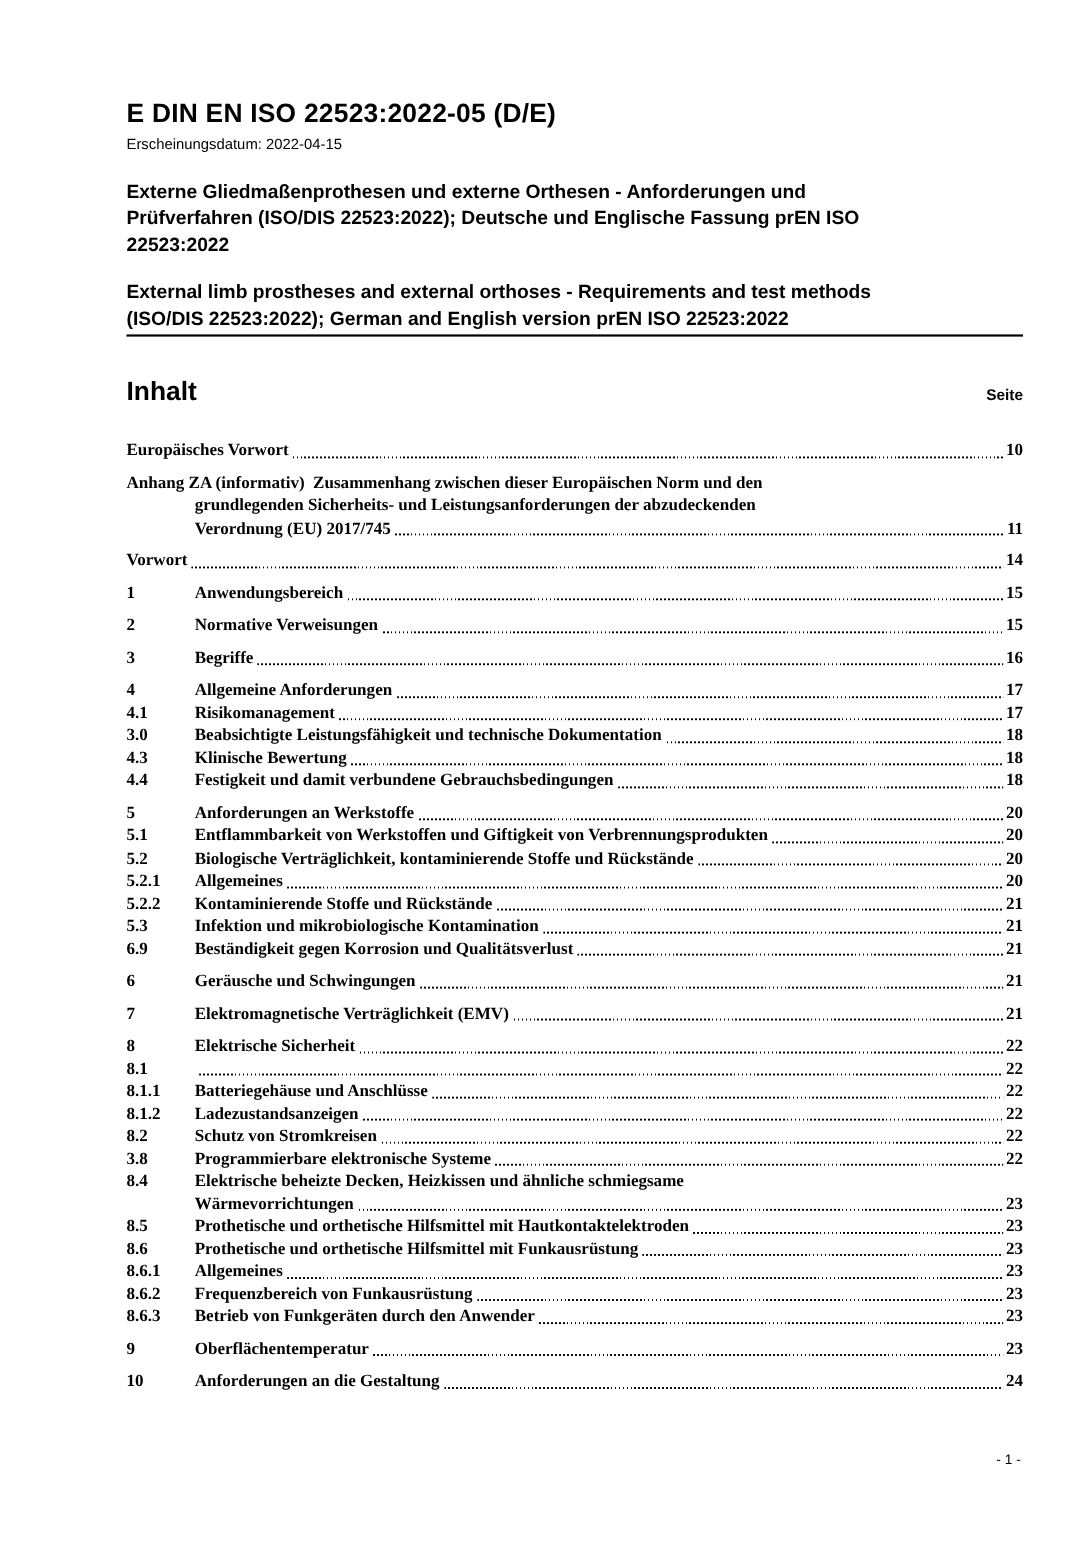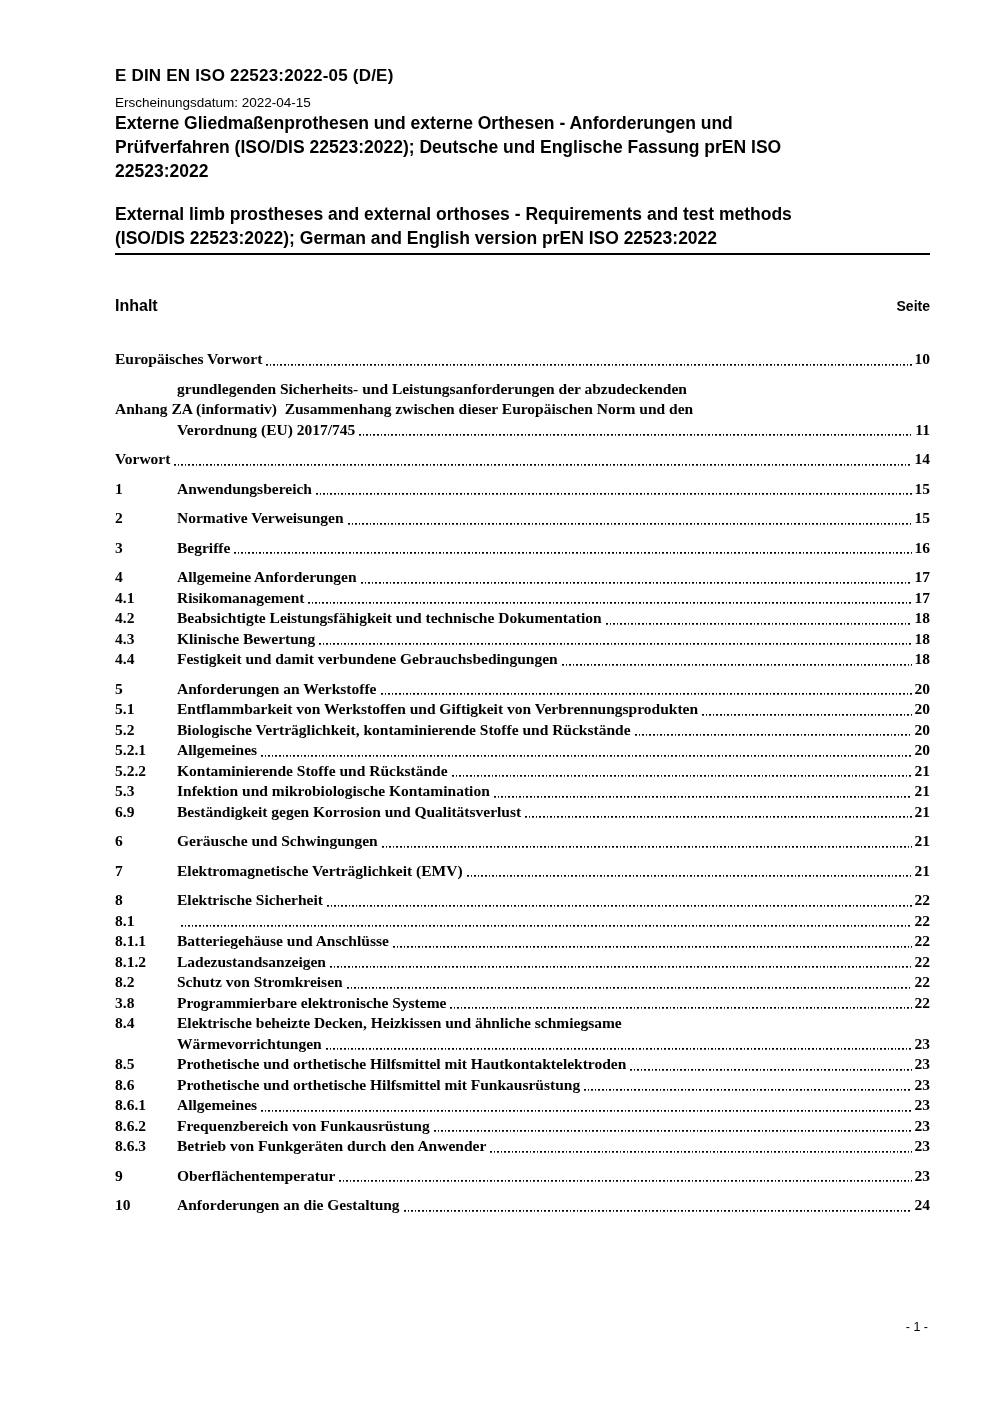--- a/index.html
+++ b/index.html
@@ -11,53 +11,53 @@
     font-family: "Liberation Sans", sans-serif;
     position: relative;
     overflow: hidden;
   }
   .content {
     position: absolute;
     left: 115px; right: 62px; top: 0;
   }
   .doc-code {
     margin: 0;
-    padding-top: 62px;
-    font-size: 17px;
+    padding-top: 90px;
+    font-size: 24px;
     font-weight: bold;
     line-height: 28px;
     letter-spacing: 0.2px;
   }
   .release {
     margin-top: 5px;
     font-size: 13.5px;
     line-height: 16px;
   }
   .doc-title {
     margin: 0;
     font-size: 17.5px;
     font-weight: bold;
     line-height: 24px;
   }
-  .title-de { }
+  .title-de { margin-top: 23px; }
   .title-en { margin-top: 19px; }
   .title-rule {
     border: none;
     border-top: 2px solid #000;
     margin: 3px 0 0 0;
   }
   .inhalt-row {
     display: flex;
     justify-content: space-between;
     align-items: baseline;
     margin-top: 37px;
   }
   .inhalt-heading {
     margin: 0;
-    font-size: 16px;
+    font-size: 24px;
     font-weight: bold;
     line-height: 28px;
   }
   .seite-label {
     font-size: 14px;
     font-weight: bold;
   }
   .toc {
     margin-top: 29px;
     font-family: "Liberation Serif", serif;
@@ -119,22 +119,22 @@
 
   <div class="toc" id="toc-list">
       <div class="toc-entry group">
         <div class="line last">
           <span class="ttl">Europäisches Vorwort</span>
           <span class="dots"></span>
           <span class="pg">10</span>
         </div>
       </div>
       <div class="toc-entry group">
+        <div class="line">Anhang ZA (informativ)&nbsp; Zusammenhang zwischen dieser Europäischen Norm und den</div>
         <div class="line hang-indent">grundlegenden Sicherheits- und Leistungsanforderungen der abzudeckenden</div>
-        <div class="line">Anhang ZA (informativ)&nbsp; Zusammenhang zwischen dieser Europäischen Norm und den</div>
         <div class="line last hang-indent">
           <span class="ttl">Verordnung (EU) 2017/745</span>
           <span class="dots"></span>
           <span class="pg">11</span>
         </div>
       </div>
       <div class="toc-entry group">
         <div class="line last">
           <span class="ttl">Vorwort</span>
           <span class="dots"></span>
@@ -175,21 +175,21 @@
       </div>
       <div class="toc-entry numbered">
         <span class="num">4.1</span>
         <div class="line last">
           <span class="ttl">Risikomanagement</span>
           <span class="dots"></span>
           <span class="pg">17</span>
         </div>
       </div>
       <div class="toc-entry numbered">
-        <span class="num">4.2</span>
+        <span class="num">3.0</span>
         <div class="line last">
           <span class="ttl">Beabsichtigte Leistungsfähigkeit und technische Dokumentation</span>
           <span class="dots"></span>
           <span class="pg">18</span>
         </div>
       </div>
       <div class="toc-entry numbered">
         <span class="num">4.3</span>
         <div class="line last">
           <span class="ttl">Klinische Bewertung</span>

